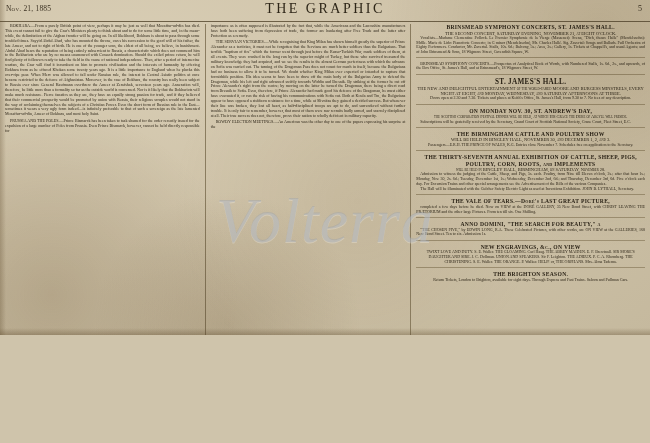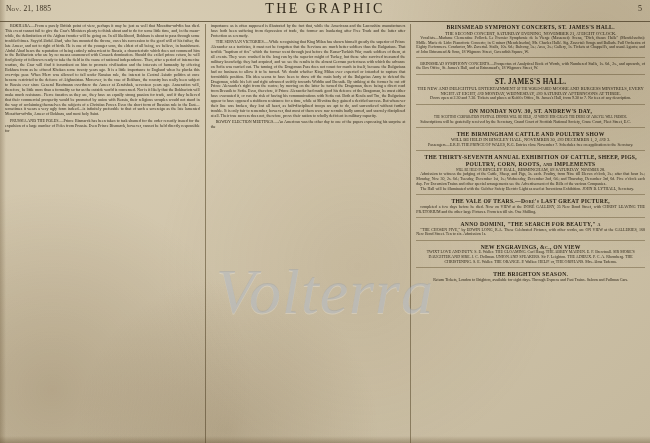--- a/index.html
+++ b/index.html
@@ -9,21 +9,21 @@
   body {
     width: 650px;
     height: 443px;
     overflow: hidden;
     background: #cfc4ab;
     font-family: "Liberation Serif", serif;
   }
   #page {
     position: relative;
     width: 650px;
-    height: 443px;
+    height: 335px;
     background:
       radial-gradient(ellipse at 20% 15%, #d8cdb4 0%, #cfc3a9 45%, #c5b99e 100%);
     overflow: hidden;
   }
   
   #page:before {
     content: "";
     position: absolute;
     inset: 0;
     pointer-events: none;

